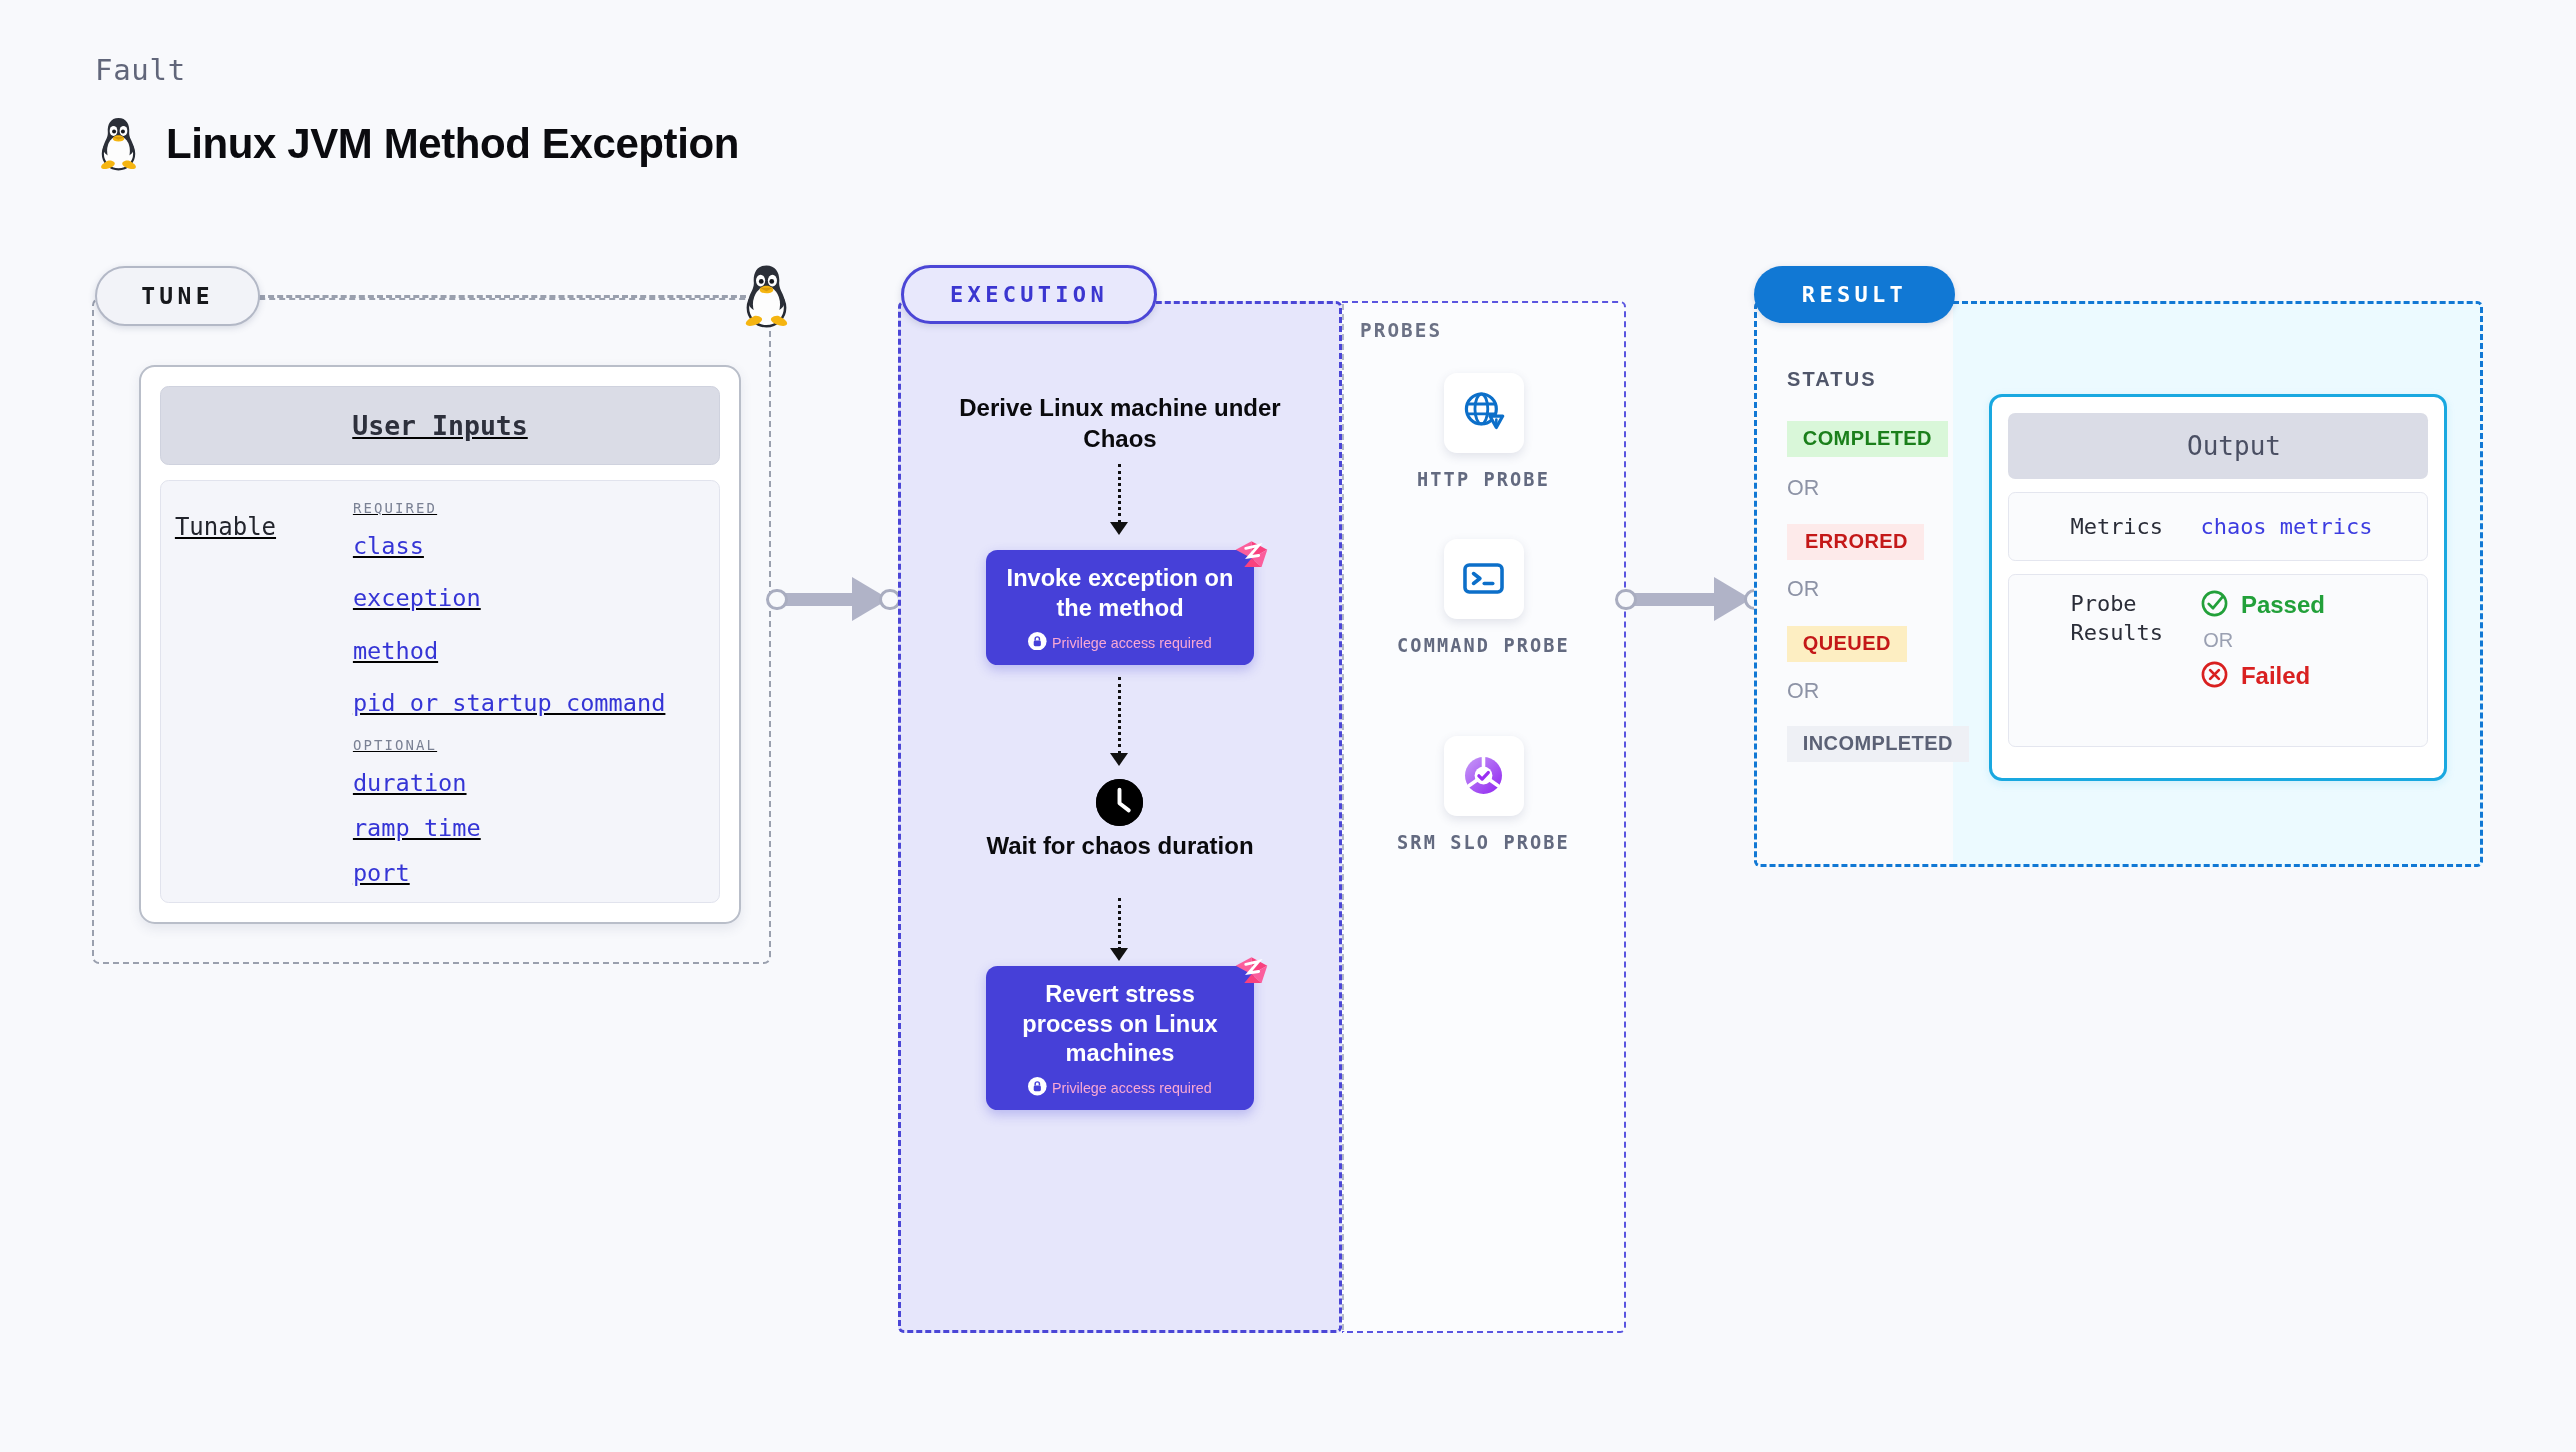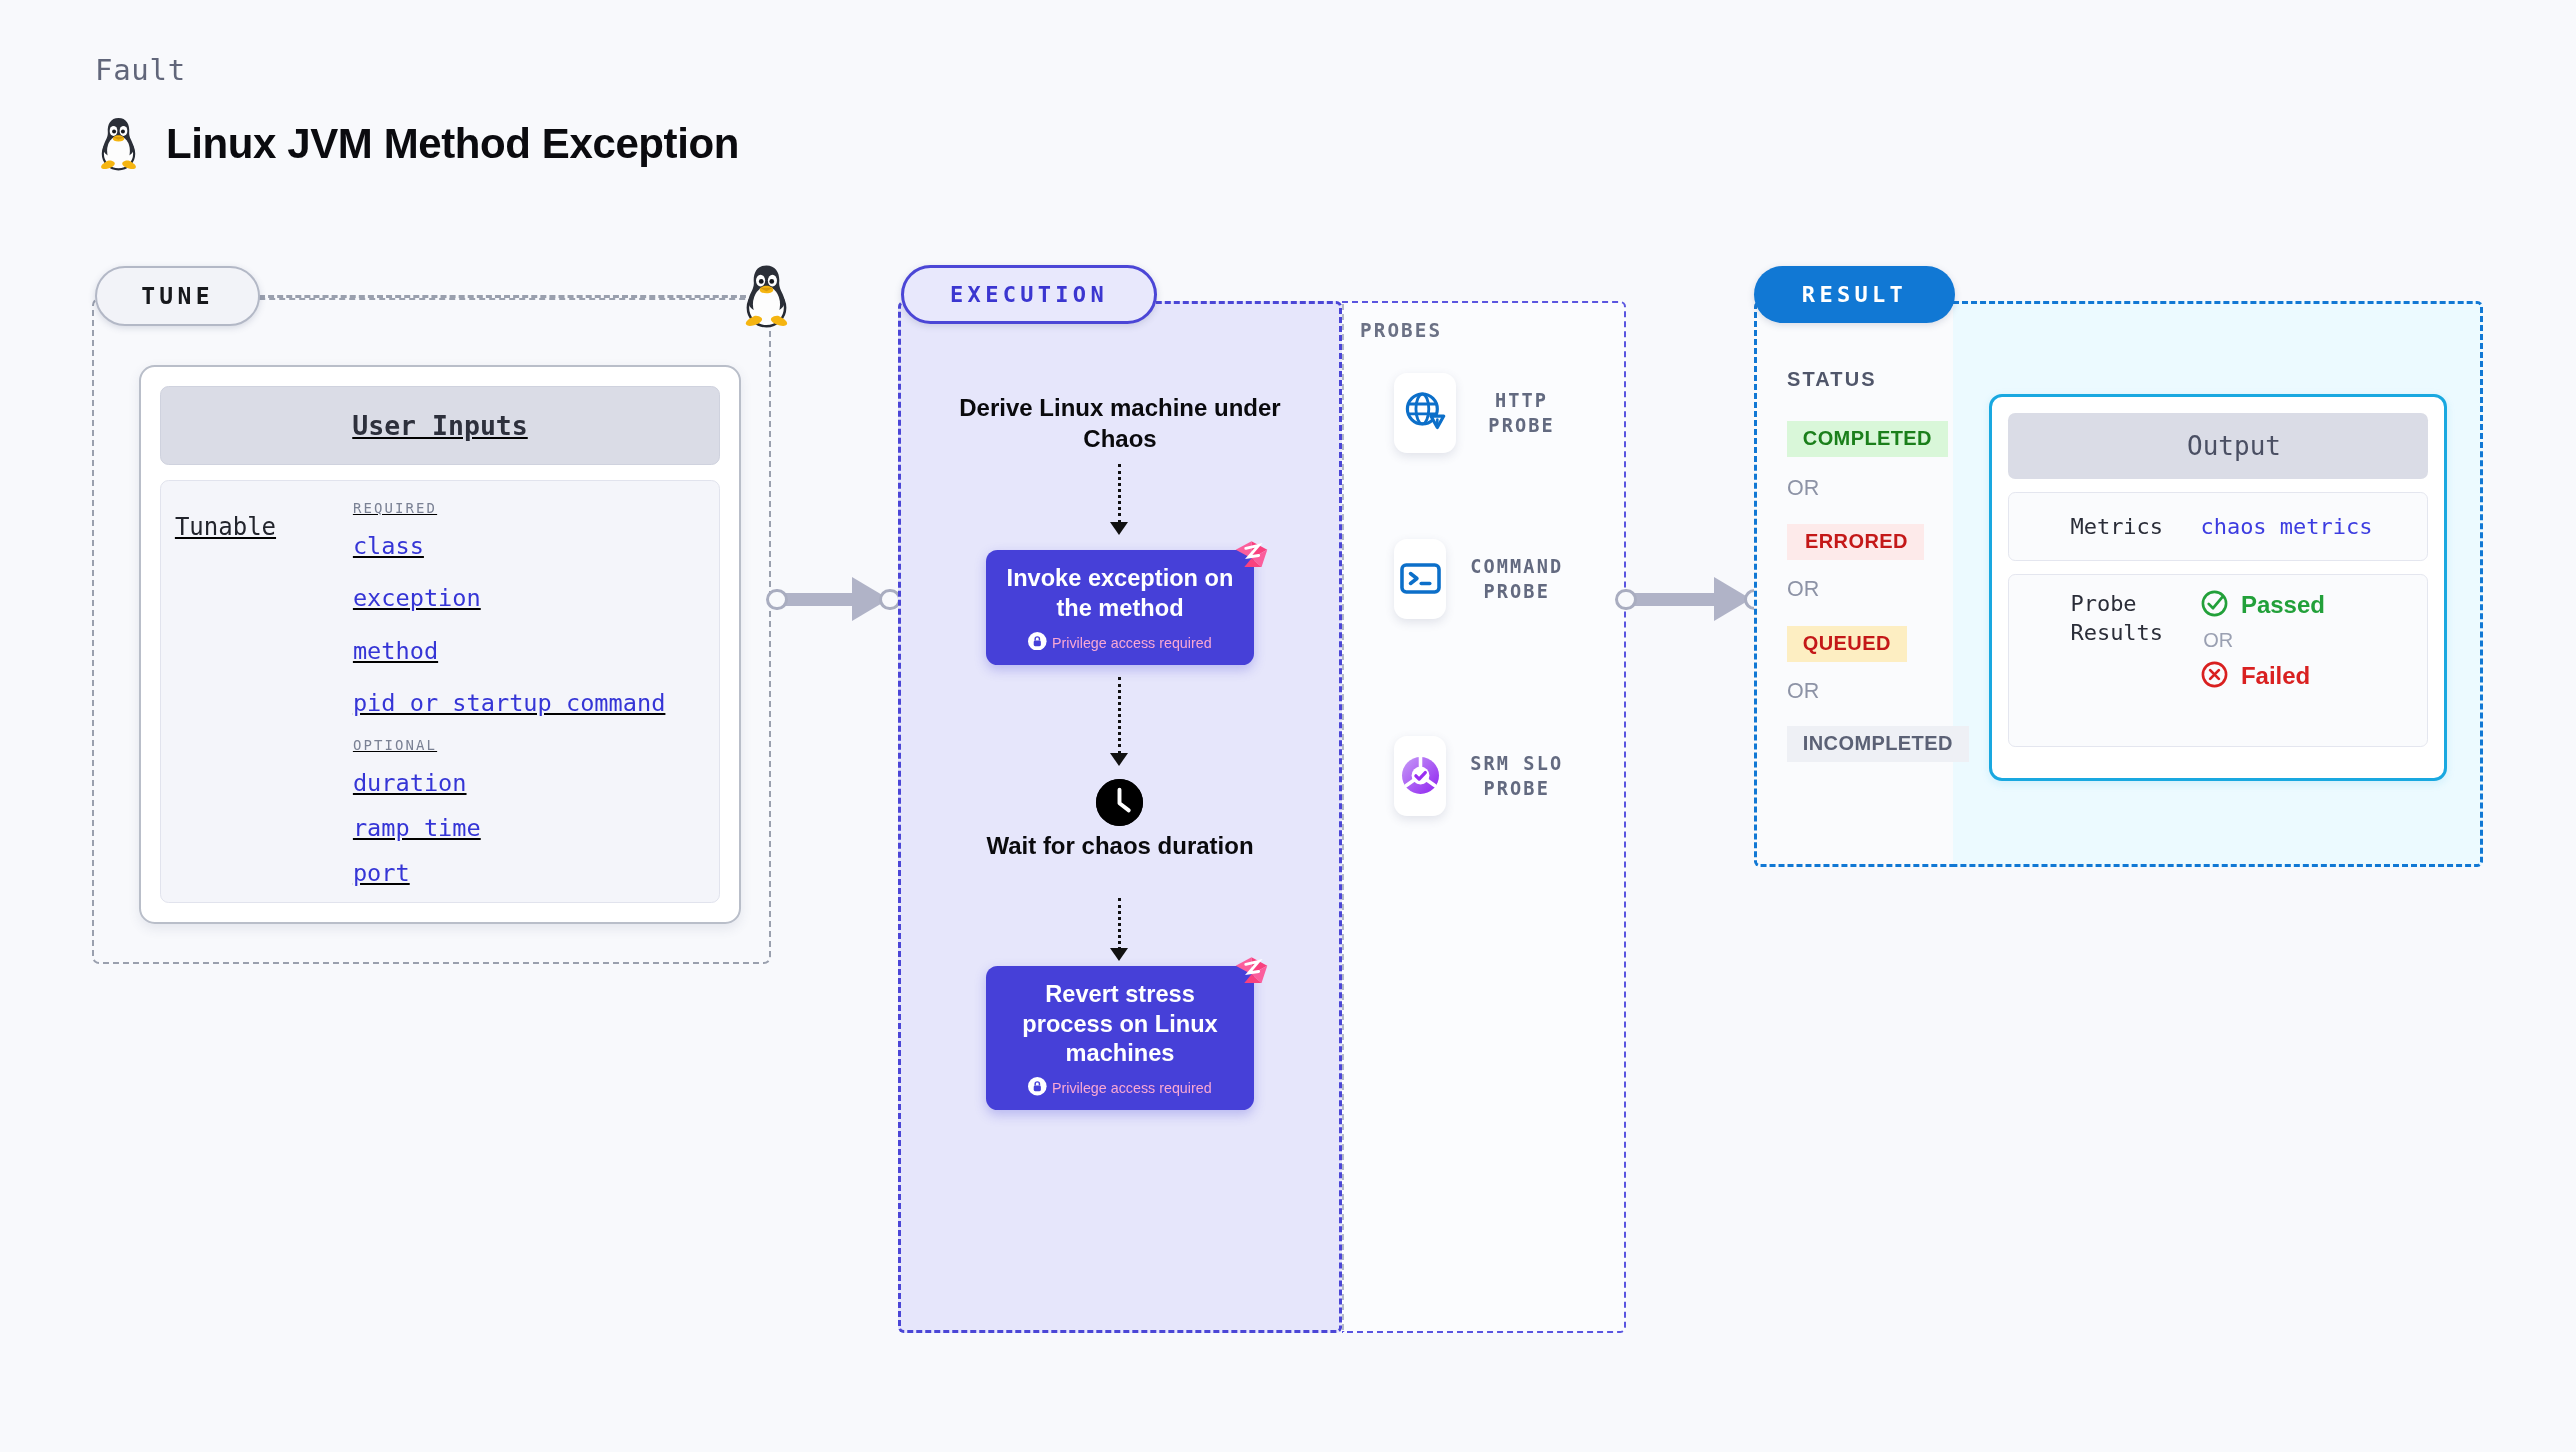--- a/index.html
+++ b/index.html
@@ -78,21 +78,21 @@
   #exec-badge { left: 901px; top: 265px; width: 256px; height: 59px;
                 background:#e8e8fc; border:3.6px solid #4b46d6; color:#3b36d0; font-size:22px; }
 
   
   #probes-area { left: 1342px; top: 301px; width: 284px; height: 1032px;
                  background:#fbfcfe; border:2.9px dashed #5a55e0; border-left:none; border-radius:0 5.7px 5.7px 0; }
   #probes-divider { left:1342px; top:304px; width:0; height:1026px; border-left:2.1px dashed #b5b9c7; }
   .probes-title { position:absolute; left:1360px; top:319px;
     font-family:"DejaVu Sans Mono", monospace; font-size:19.3px; color:#6b7185; letter-spacing:2.1px; font-weight:bold; }
 
-  .probe { position:absolute; width:179px; display:flex; flex-direction:row; align-items:center; gap:14.3px; }
+  .probe { position:absolute; width:179px; display:flex; flex-direction:column; align-items:center; gap:14.3px; }
   .probe-tile {
     width:80px; height:80px; background:#ffffff; border-radius:13px;
     box-shadow:0 3.6px 10px rgba(60,70,110,.13);
     display:flex; align-items:center; justify-content:center;
   }
   .probe-name {
     font-family:"DejaVu Sans Mono", monospace; font-size:18.6px; color:#636a80;
     letter-spacing:2.1px; text-align:center; line-height:1.35; font-weight:bold;
   }
 

